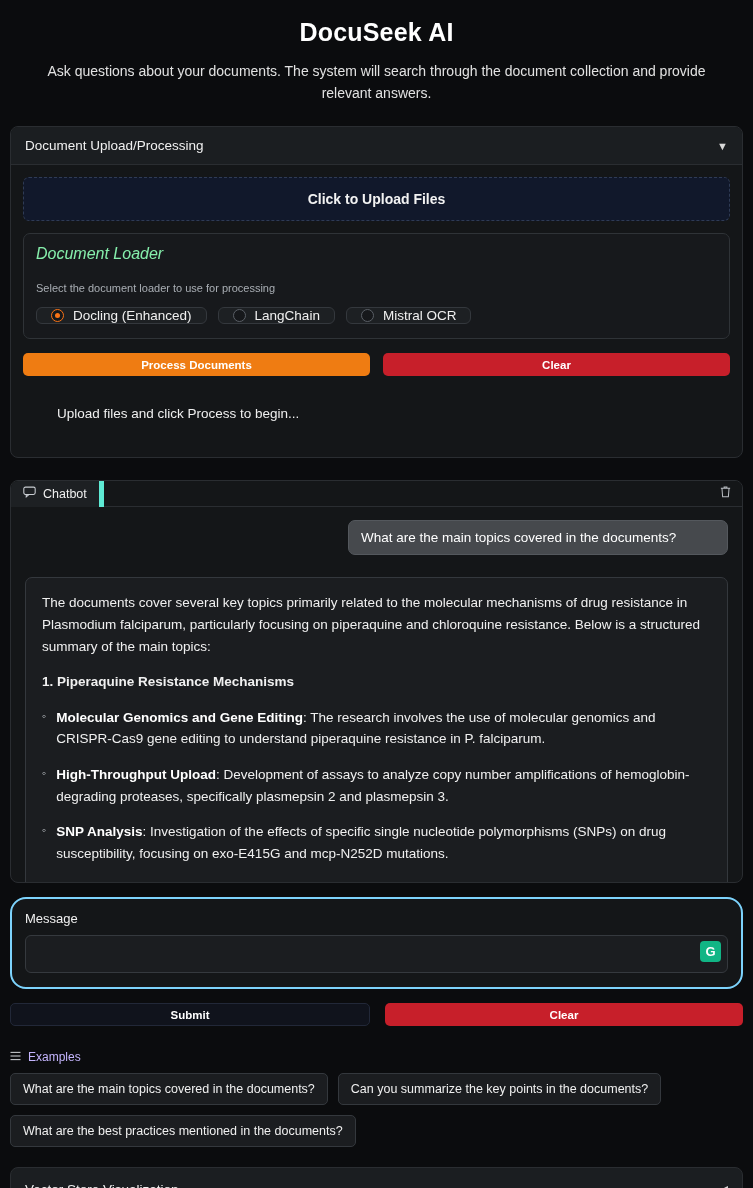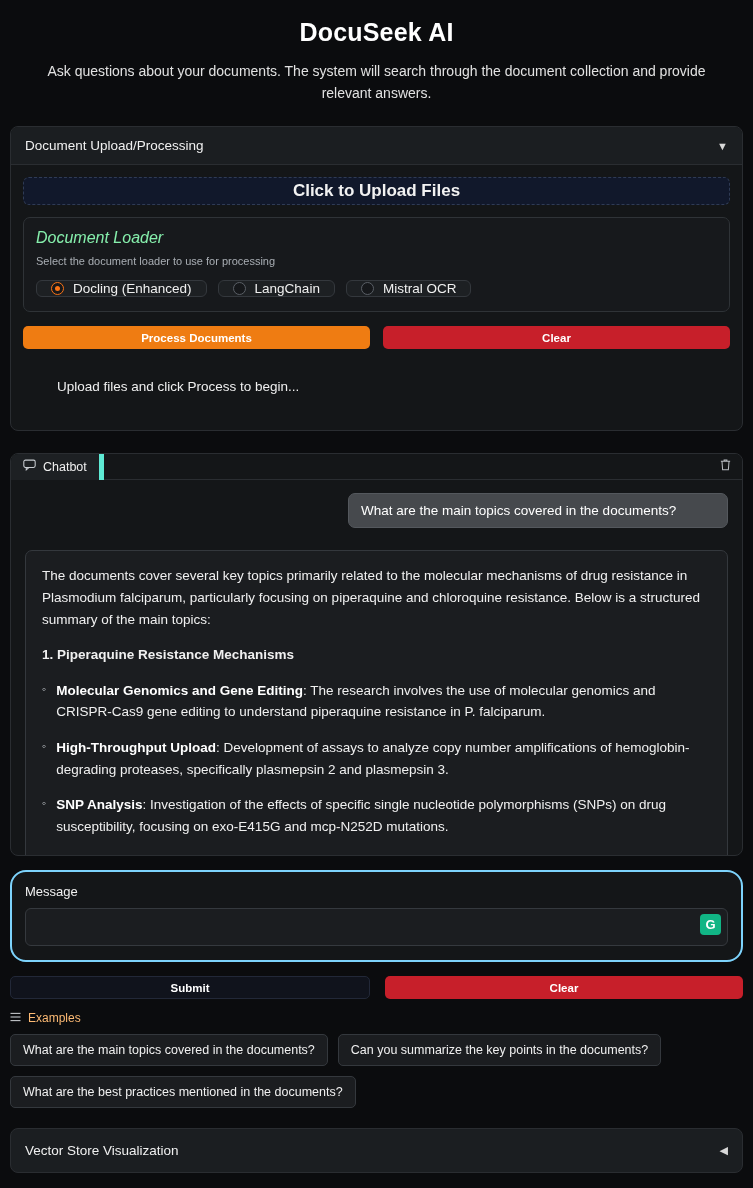--- a/index.html
+++ b/index.html
@@ -50,39 +50,39 @@
     border-bottom: 1px solid #2a2d31;
     cursor: pointer;
   }
   .panel-header .arrow { font-size: 11px; color: #d8d8d8; }
   .panel-body { padding: 12px; }
 
   .upload-box {
     background: #11182b;
     border: 1px dashed #2f3b55;
     border-radius: 6px;
-    height: 28px;
+    height: 44px;
     display: flex;
     align-items: center;
     justify-content: center;
-    font-size: 17px;
+    font-size: 14px;
     font-weight: bold;
     color: #f2f2f2;
     cursor: pointer;
   }
 
   .group-box {
     margin-top: 12px;
     border: 1px solid #2f3337;
     border-radius: 7px;
     padding: 11px 12px 14px 12px;
     background: #17191c;
   }
   .group-title { font-size: 16px; color: #86efac; font-style: italic; }
-  .group-sub { font-size: 11px; color: #a9aeb4; margin-top: 8px; }
+  .group-sub { font-size: 11px; color: #a9aeb4; margin-top: 19px; }
 
   .radio-row { display: flex; gap: 11px; margin-top: 13px; }
   .radio-pill {
     display: flex;
     align-items: center;
     gap: 9px;
     background: #1d2023;
     border: 1px solid #34383d;
     border-radius: 6px;
     padding: 0 14px;
@@ -213,21 +213,21 @@
     color: #ffffff; font-size: 13px; font-weight: bold;
     cursor: pointer;
   }
 
   .submit-row { display: flex; gap: 15px; margin-top: 14px; justify-content: flex-end; }
   .submit-row .btn { height: 23px; }
 
   
   .examples-head {
     display: flex; align-items: center; gap: 7px;
-    font-size: 12px; color: #fdba74; margin-top: 12px;
+    font-size: 12px; color: #c4b5fd; margin-top: 24px;
   }
   .chips { display: flex; flex-wrap: wrap; gap: 10px; margin-top: 9px; }
   .chip {
     background: #1b1d20;
     border: 1px solid #34383d;
     border-radius: 5px;
     padding: 8px 12px;
     font-size: 12.5px;
     color: #f0f0f0;
     cursor: pointer;

